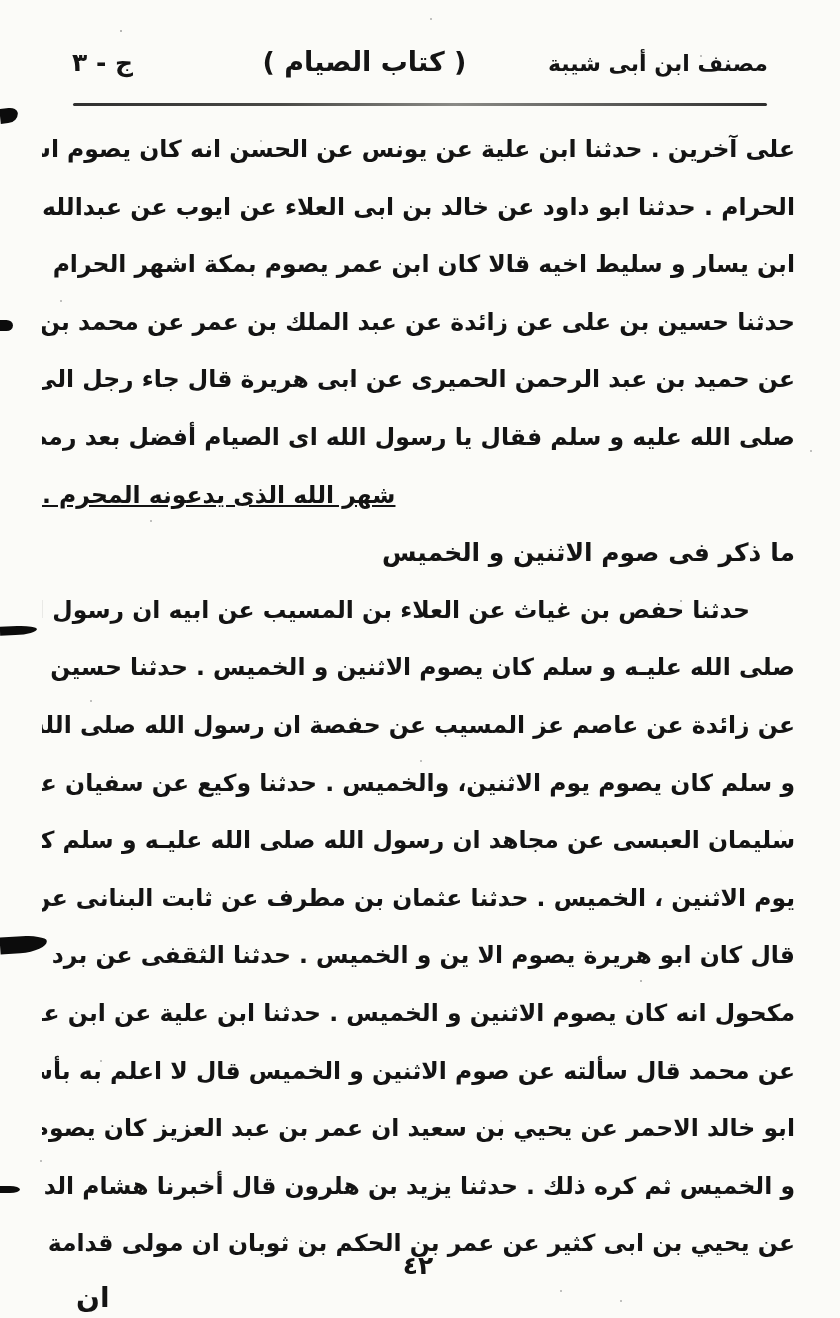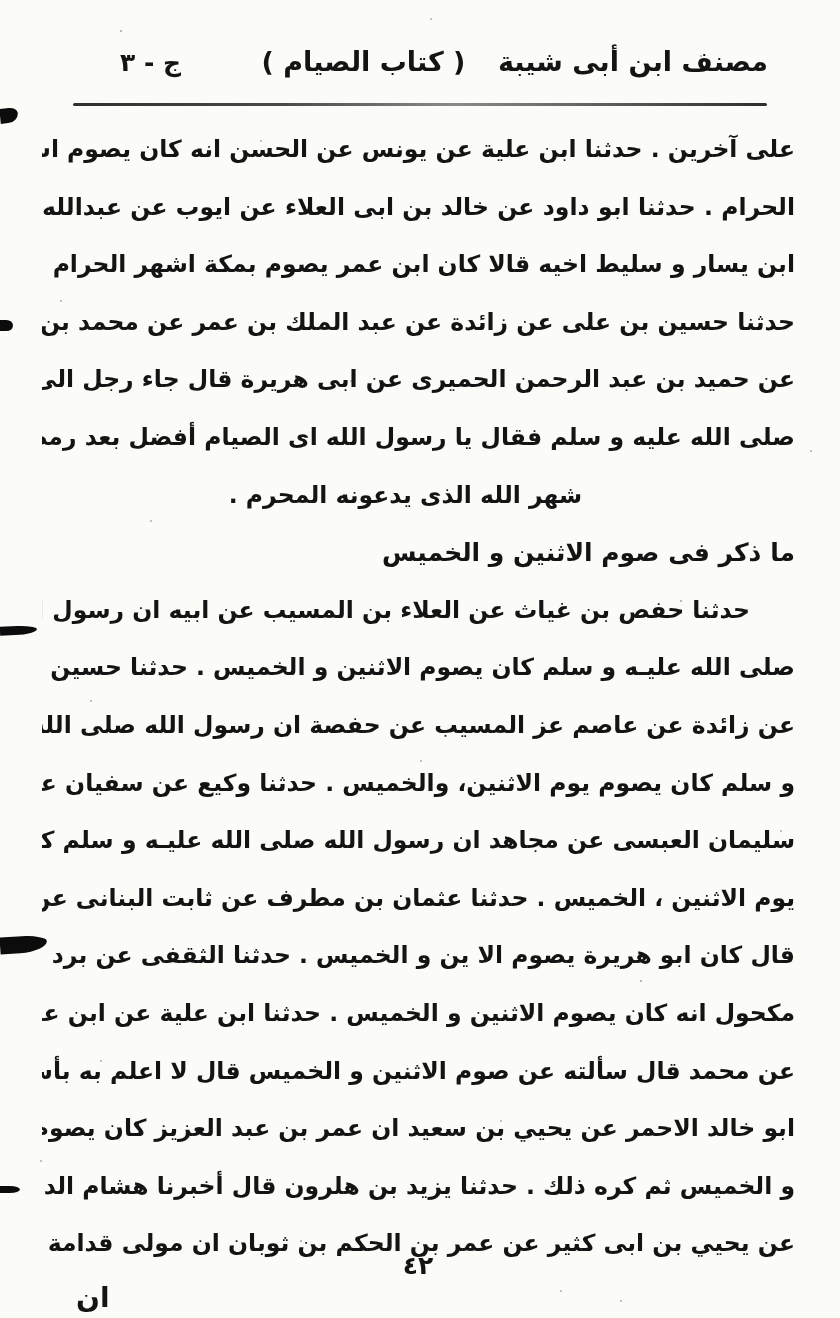--- a/index.html
+++ b/index.html
@@ -27,38 +27,38 @@
       640px 980px 0 rgba(60,60,60,.35), 100px 1060px 0 rgba(60,60,60,.3),
       500px 1120px 0 rgba(60,60,60,.3), 760px 1190px 0 rgba(60,60,60,.3),
       300px 1240px 0 rgba(60,60,60,.35), 560px 1290px 0 rgba(60,60,60,.3),
       40px 1160px 0 rgba(60,60,60,.3), 620px 1300px 0 rgba(60,60,60,.3);
   }
   .header{
     position:absolute;top:46px;right:72px;left:72px;
     display:flex;justify-content:space-between;align-items:baseline;
     font-weight:bold;
   }
-  .header .title{font-size:27px;}
+  .header .title{font-size:22px;}
   .header .kitab{font-size:27px;margin-left:48px;}
-  .header .volume{font-size:25px;letter-spacing:2px;margin-left:48px;}
+  .header .volume{font-size:25px;letter-spacing:2px;}
   .rule{
     position:absolute;top:103px;right:73px;width:694px;height:3px;
     background:linear-gradient(to left,#2e2e2e,#8a8a86 45%,#4a4a47 70%,#303030);
     border-radius:2px;
   }
   .body{
     position:absolute;top:121px;right:45px;left:42px;
     font-size:23.5px;font-weight:bold;
   }
   .row{
     height:57.6px;line-height:57.6px;
     overflow:hidden;white-space:nowrap;
   }
   .just{text-align:justify;text-align-last:justify;}
-  .short{text-align:center;padding-right:26px;}
+  .short{text-align:left;padding-right:26px;text-decoration:underline;}
   .indent{padding-right:45px;}
   .heading{text-align:right;font-size:25px;}
   .footer-num{
     position:absolute;top:1246px;left:0;right:4px;
     text-align:center;font-size:25px;font-weight:bold;line-height:40px;
   }
   .catchword{
     position:absolute;top:1278px;left:76px;
     font-size:28px;font-weight:bold;line-height:40px;
   }

